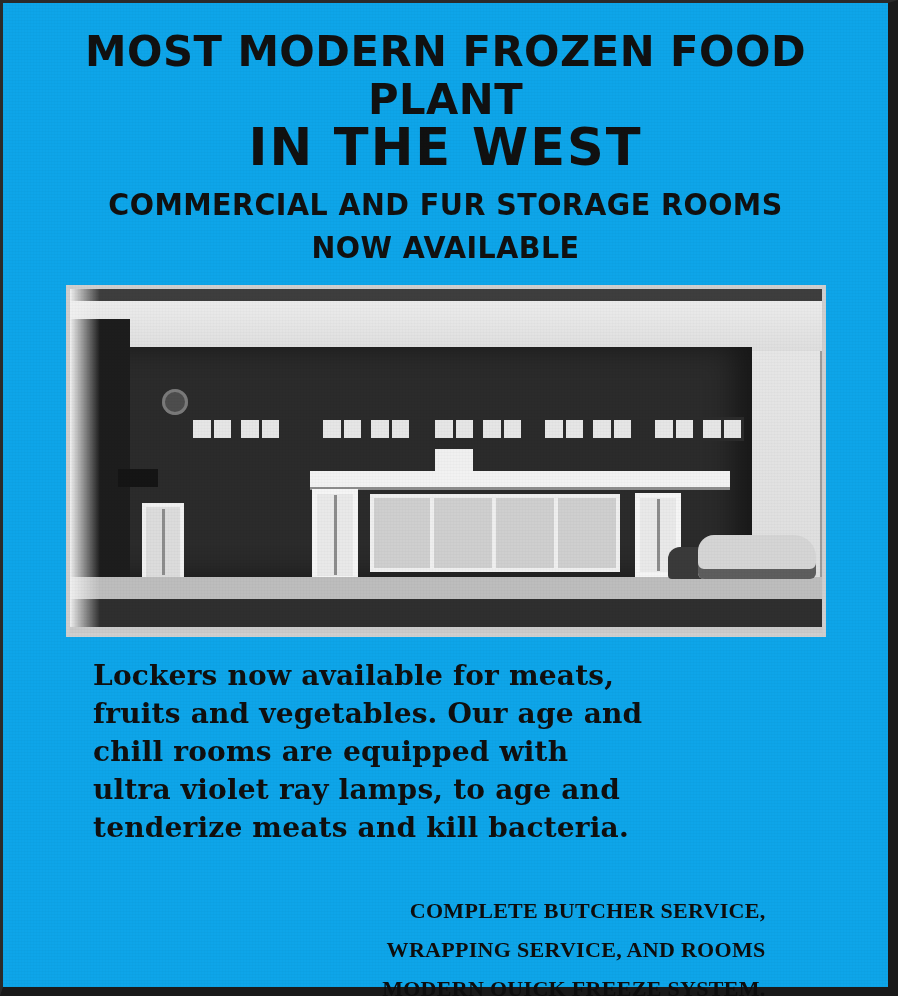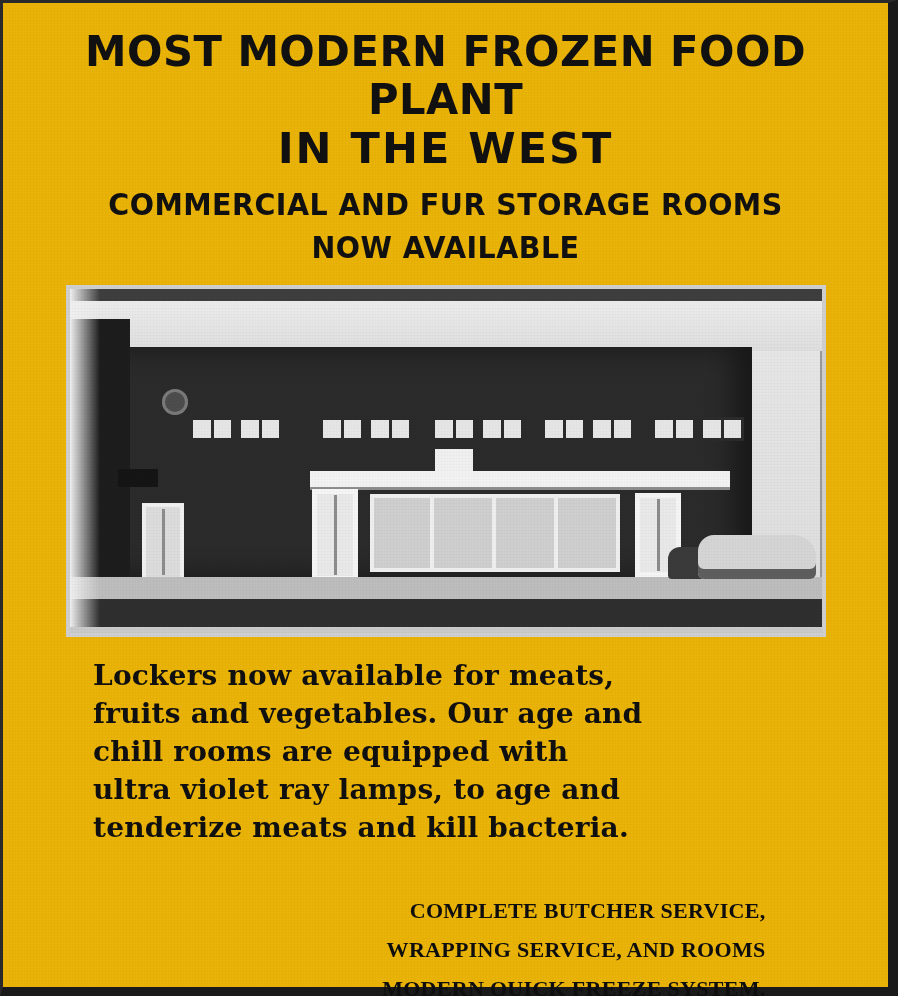--- a/index.html
+++ b/index.html
@@ -11,21 +11,21 @@
     width: 898px;
     height: 996px;
     overflow: hidden;
     font-family: "Liberation Serif", serif;
   }
 
   .ad {
     position: relative;
     width: 898px;
     height: 996px;
-    background: #eab308;
+    background: #0ea5e9;
     box-sizing: border-box;
     border-top: 3px solid #2a2a2a;
     border-left: 3px solid #2a2a2a;
     border-right: 10px solid #1a1a1a;
     border-bottom: 9px solid #1a1a1a;
   }
 
   
   .grain {
     position: absolute;
@@ -49,21 +49,21 @@
     color: #111;
     letter-spacing: 0.5px;
   }
   .headline-1 {
     font-size: 43px;
     line-height: 48px;
     margin-top: 24px;
     transform: scaleX(0.97);
   }
   .headline-2 {
-    font-size: 43px;
+    font-size: 51px;
     line-height: 50px;
     letter-spacing: 2px;
   }
   .subhead-1 {
     font-family: "DejaVu Sans", sans-serif;
     font-weight: bold;
     text-align: center;
     font-size: 31px;
     line-height: 42px;
     margin-top: 10px;

